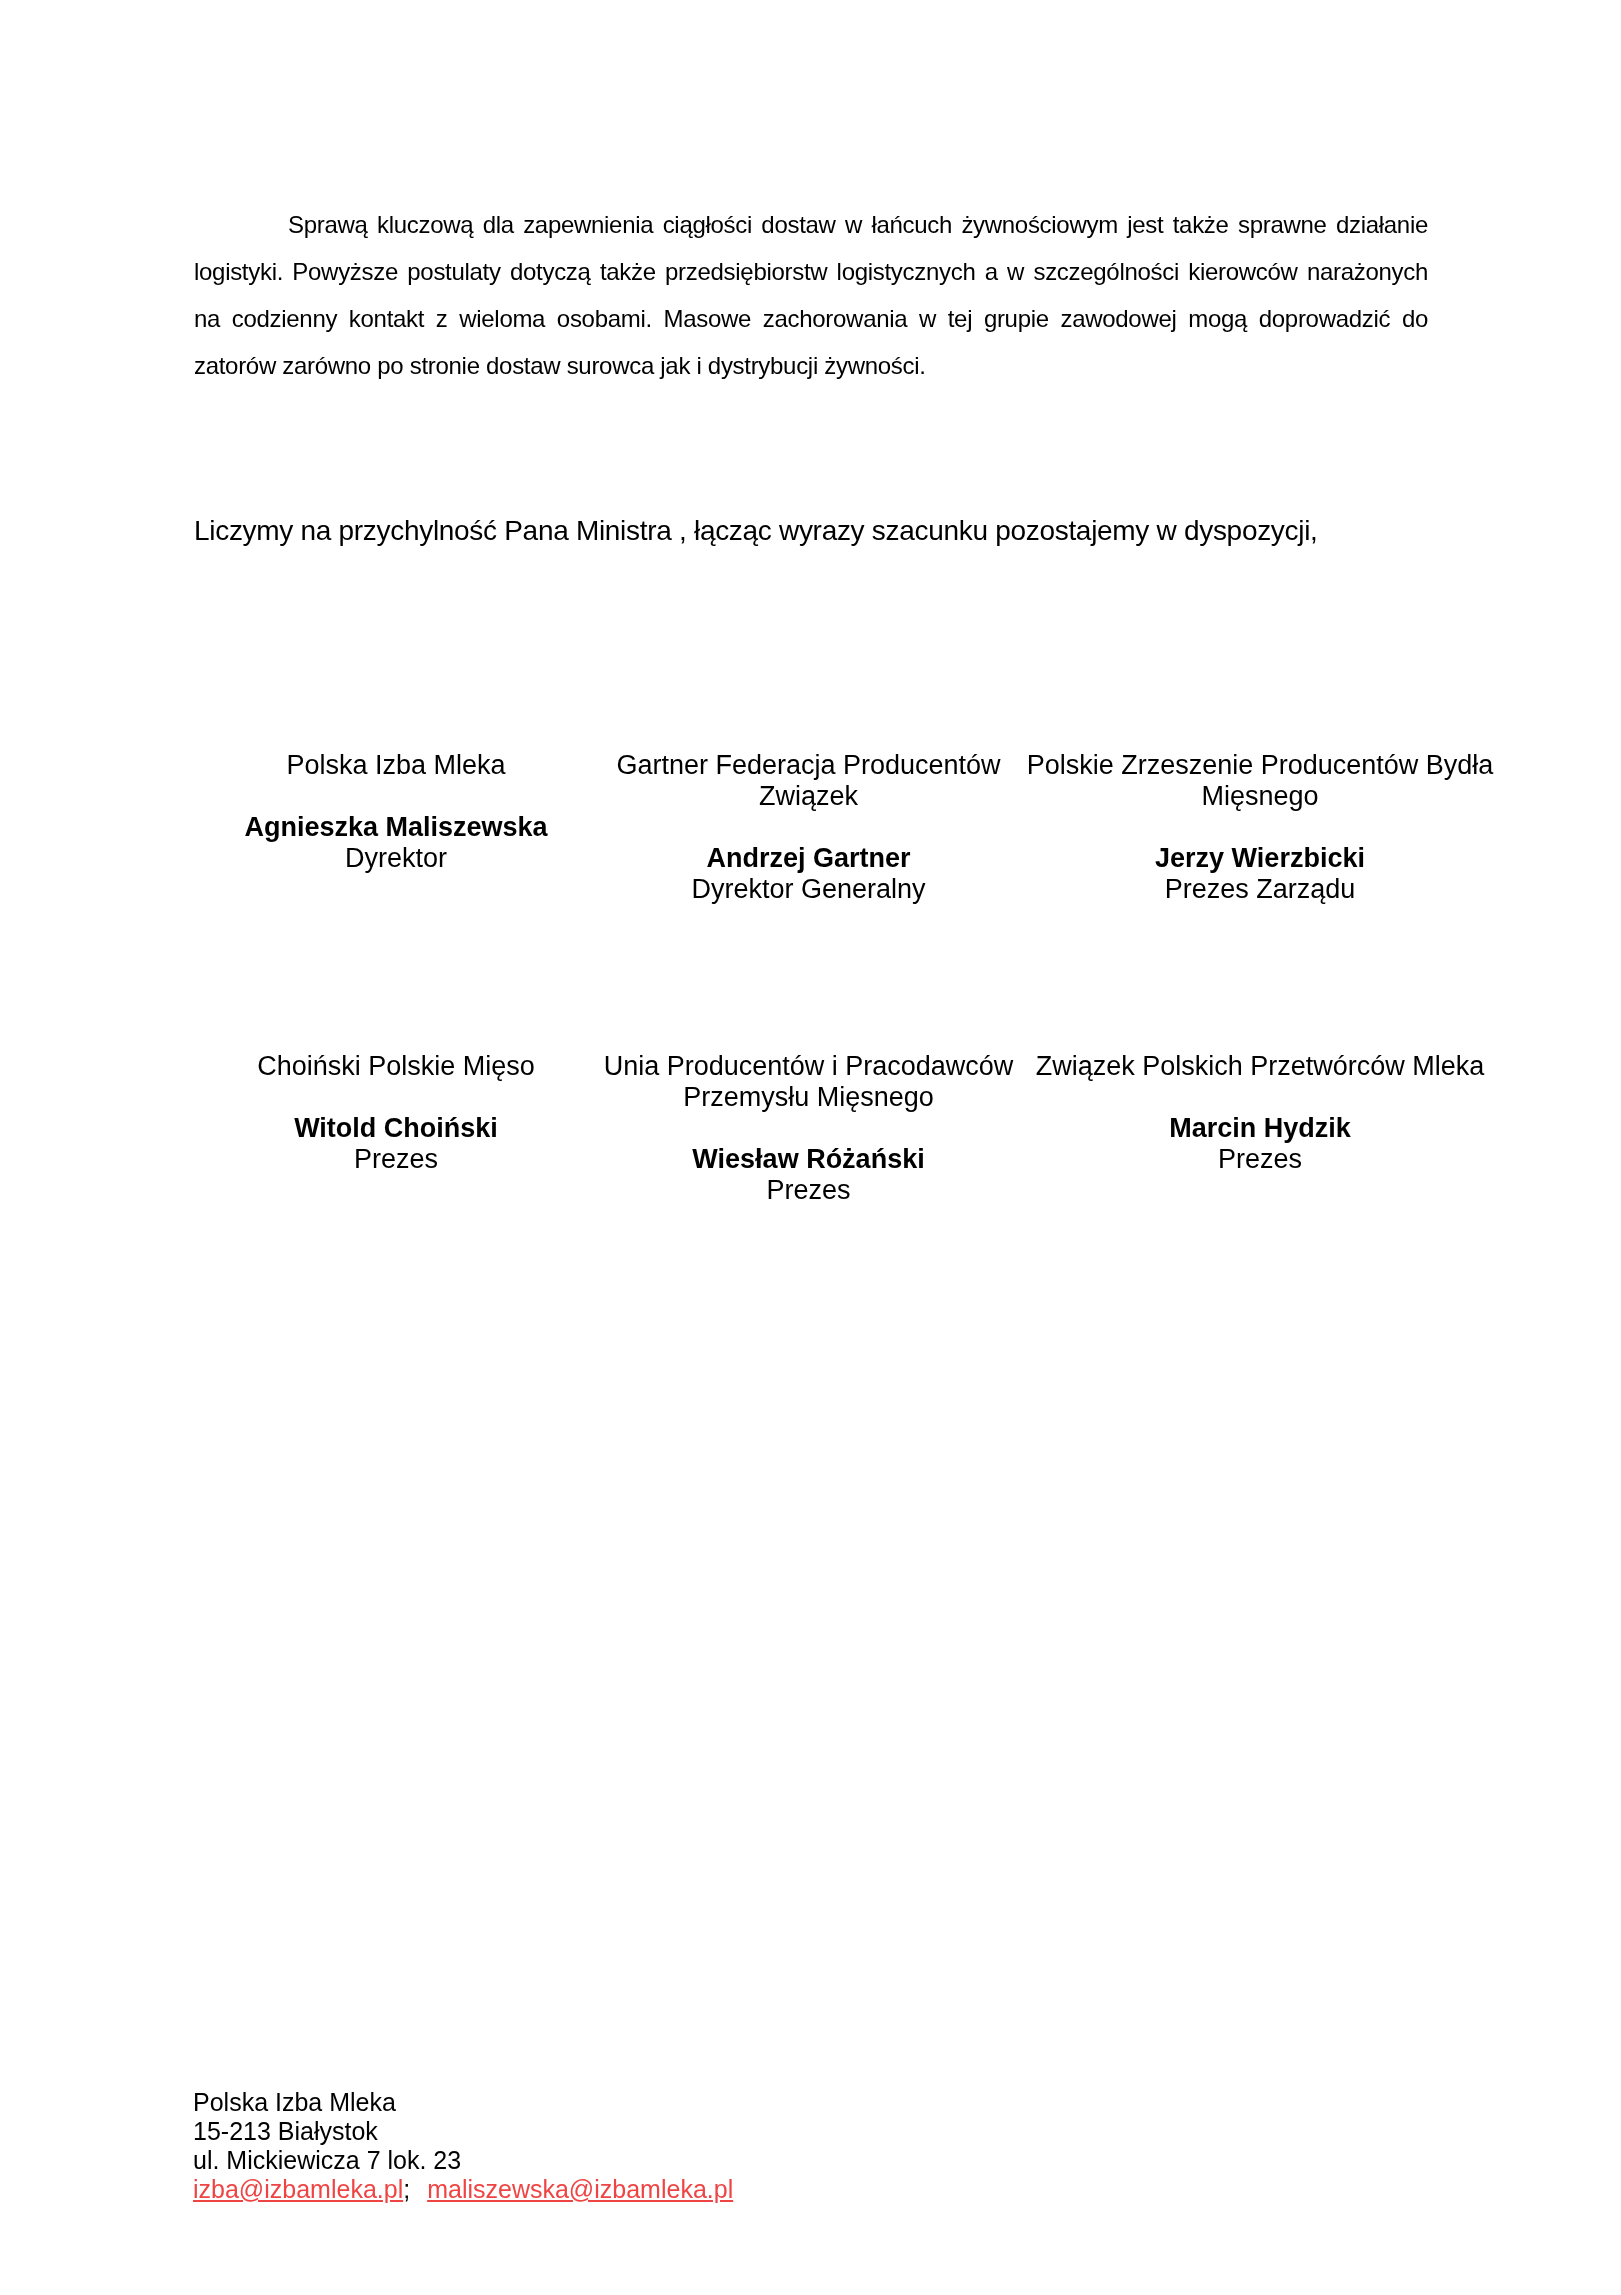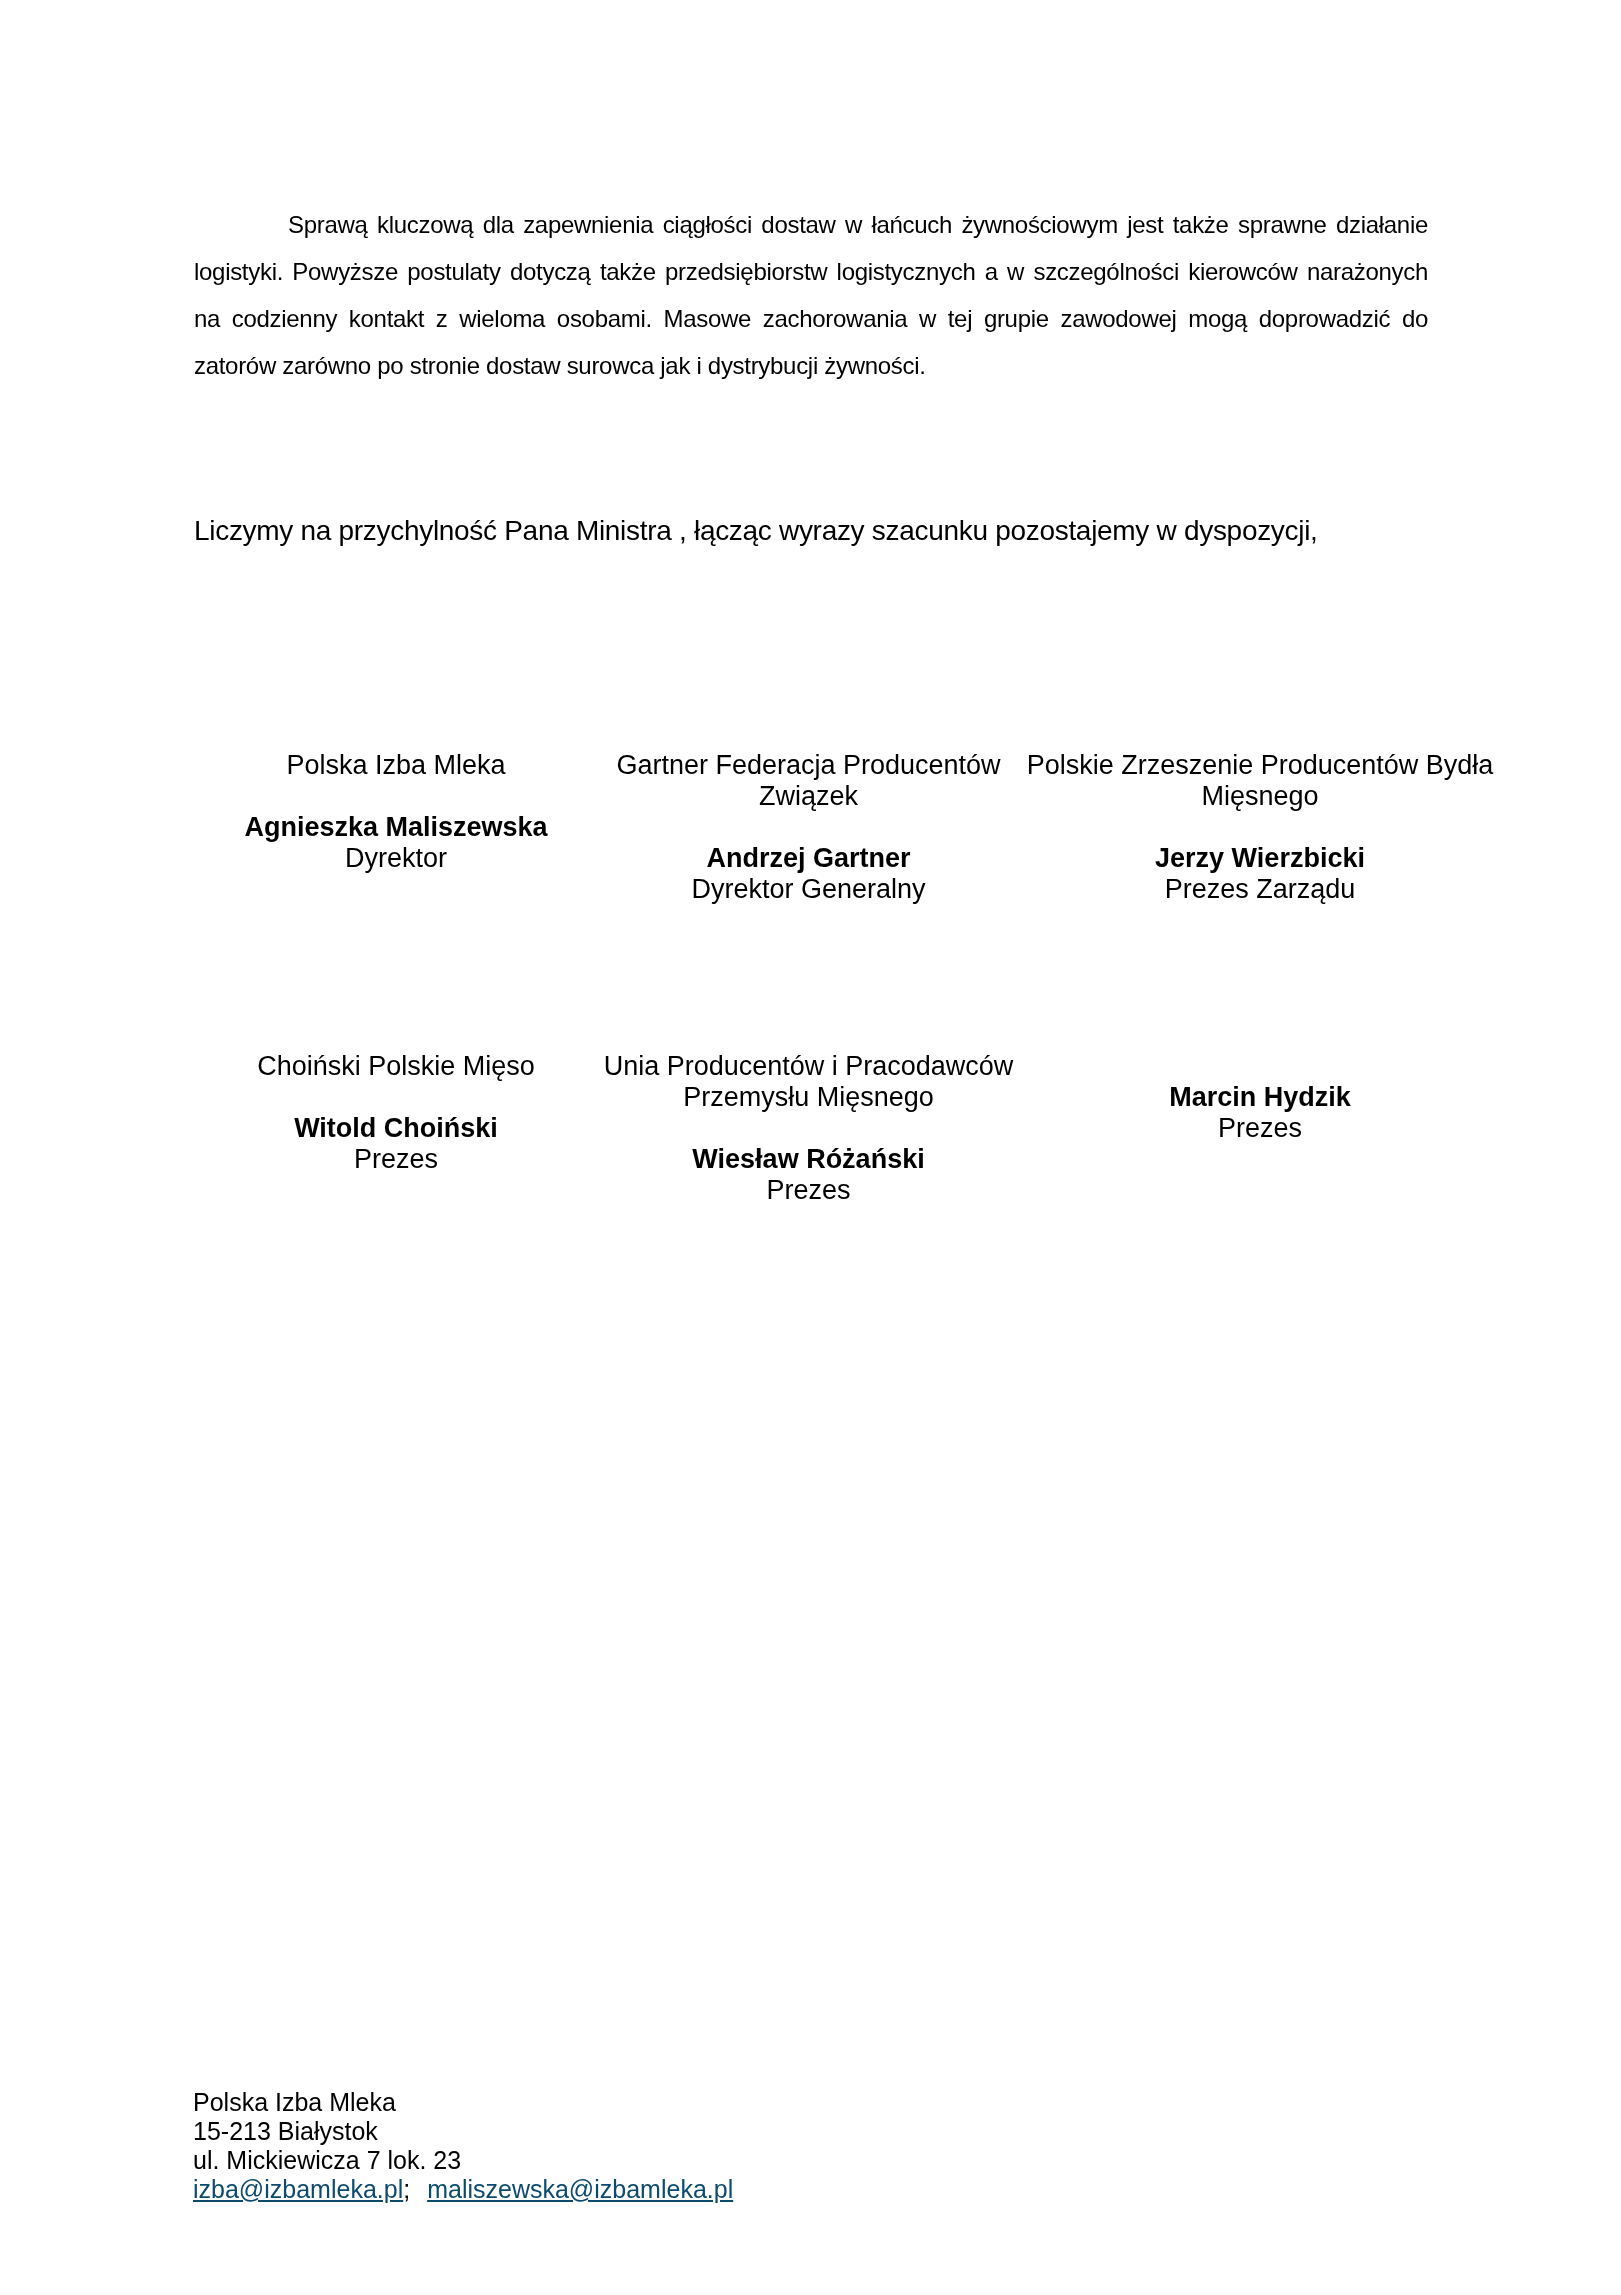--- a/index.html
+++ b/index.html
@@ -58,21 +58,21 @@
   
   .footer {
     position: absolute;
     left: 193px;
     top: 2088px;
     font-size: 25px;
     line-height: 29px;
   }
   .footer-emails { display: flex; align-items: baseline; }
   .email-link {
-    color: #0c4a6e;
+    color: #ef4444;
     text-decoration: underline;
     cursor: pointer;
   }
   .email-sep { color: #000000; margin-right: 17px; }
 </style>
 </head>
 <body>
 
 <div class="page">
 
@@ -111,20 +111,21 @@
       <div class="signer-title">Prezes</div>
     </div>
     <div class="sig-block col-2">
       <div class="org-line">Unia Producentów i Pracodawców</div>
       <div class="org-line">Przemysłu Mięsnego</div>
       <div class="sig-spacer"></div>
       <div class="signer-name">Wiesław Różański</div>
       <div class="signer-title">Prezes</div>
     </div>
     <div class="sig-block col-3">
+      <div class="org-line">Związek Polskich Przetwórców Mleka</div>
       <div class="sig-spacer"></div>
       <div class="signer-name">Marcin Hydzik</div>
       <div class="signer-title">Prezes</div>
     </div>
   </div>
 
   <div class="footer">
     <div>Polska Izba Mleka</div>
     <div>15-213 Białystok</div>
     <div>ul. Mickiewicza 7 lok. 23</div>

